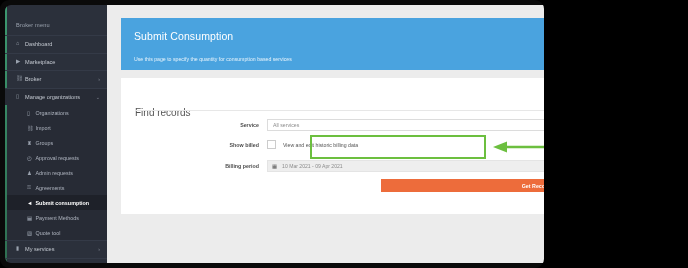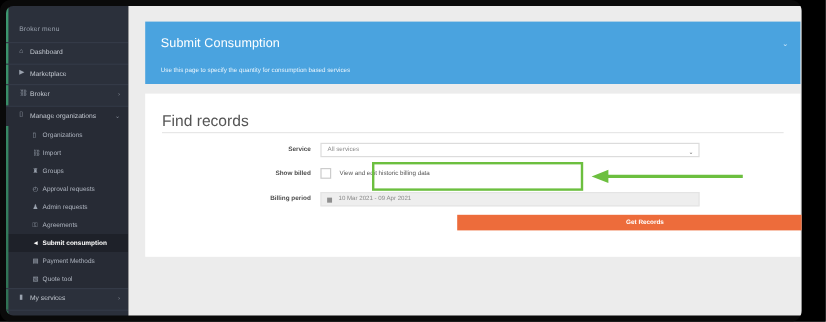--- a/index.html
+++ b/index.html
@@ -4,21 +4,21 @@
 <style>
   * { box-sizing: border-box; margin: 0; padding: 0; }
   html, body {
     width: 688px; height: 268px;
     background: #000;
     font-family: "Liberation Sans", sans-serif;
     overflow: hidden;
   }
   #screen {
     position: relative;
-    width: 668px; height: 268px;
+    width: 544px; height: 268px;
     background: #0a0a0a;
     border-radius: 9px;
     overflow: hidden;
   }
   
   #sidebar {
     position: absolute;
     left: 5px; top: 5px;
     width: 102px; height: 258px;
     background: #2b303b;
@@ -83,22 +83,22 @@
   #banner .chev {
     position: absolute; right: 10px; top: 14px;
     font-size: 6px; color: #d6ecfa;
   }
   #card {
     position: absolute; left: 14px; top: 73px;
     width: 546px; height: 136px;
     background: #fff;
   }
   #card .ct {
-    position: absolute; left: 14px; top: 15px;
-    font-size: 13px; color: #555;
+    position: absolute; left: 14px; top: 29px;
+    font-size: 10px; color: #555;
   }
   #card .divider {
     position: absolute; left: 14px; top: 32px;
     width: 518px; height: 1px; background: #e7e7e7;
   }
   .form-row {
     position: absolute; left: 0; width: 546px;
     display: flex; align-items: center;
   }
   .form-label {

